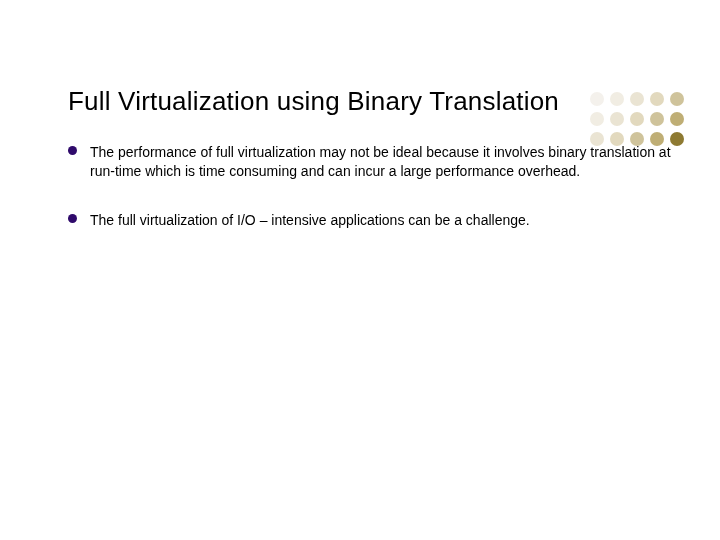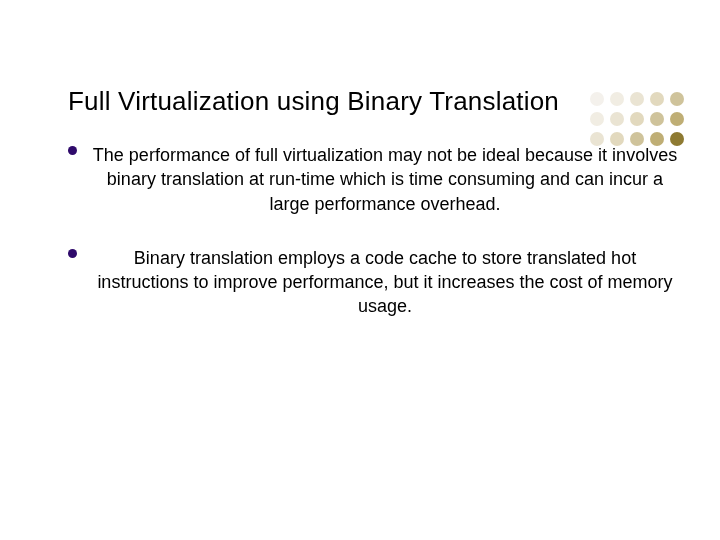--- a/index.html
+++ b/index.html
@@ -1,21 +1,21 @@
 <!DOCTYPE html>
 <html><head>
 <meta charset="utf-8">
 <style>
   * { margin: 0; padding: 0; box-sizing: border-box; }
   html, body { width: 720px; height: 540px; background: #ffffff; font-family: Arial, Helvetica, sans-serif; color: #000; }
   .slide { position: relative; width: 720px; height: 540px; padding: 0; border-radius: 27px; }
   .title-wrap { padding: 86px 0 0 68px; }
   .title { font-size: 26px; font-weight: 400; letter-spacing: 0.2px; }
   .body { padding: 26px 40px 0 90px; }
-  .item { position: relative; font-size: 18px; line-height: 1.35; margin-bottom: 30px; text-align: center; }
+  .item { position: relative; font-size: 14px; line-height: 1.35; margin-bottom: 30px; }
   .bullet { position: absolute; left: -22px; top: 3px; width: 9px; height: 9px; border-radius: 50%; background: #2f0a6b; }
   .dots { position: absolute; top: 92px; right: 36px; display: grid; grid-template-columns: repeat(5, 14px); grid-template-rows: repeat(3, 14px); gap: 6px 6px; }
   .dot { width: 14px; height: 14px; border-radius: 50%; }
 </style>
 </head>
 <body>
 
 <div class="slide">
 
   <div class="dots">
@@ -40,17 +40,17 @@
     <h1 class="title">Full Virtualization using Binary Translation</h1>
   </div>
 
   <div class="body">
     <div class="item">
       <span class="bullet"></span>
       <span>The performance of full virtualization may not be ideal because it involves binary translation at run-time which is time consuming and can incur a large performance overhead.</span>
     </div>
     <div class="item">
       <span class="bullet"></span>
-      <span>Binary translation employs a code cache to store translated hot instructions to improve performance, but it increases the cost of memory usage.</span>
+      <span>The full virtualization of I/O – intensive applications can be a challenge.</span>
     </div>
   </div>
 
 </div>
 
 </body></html>

